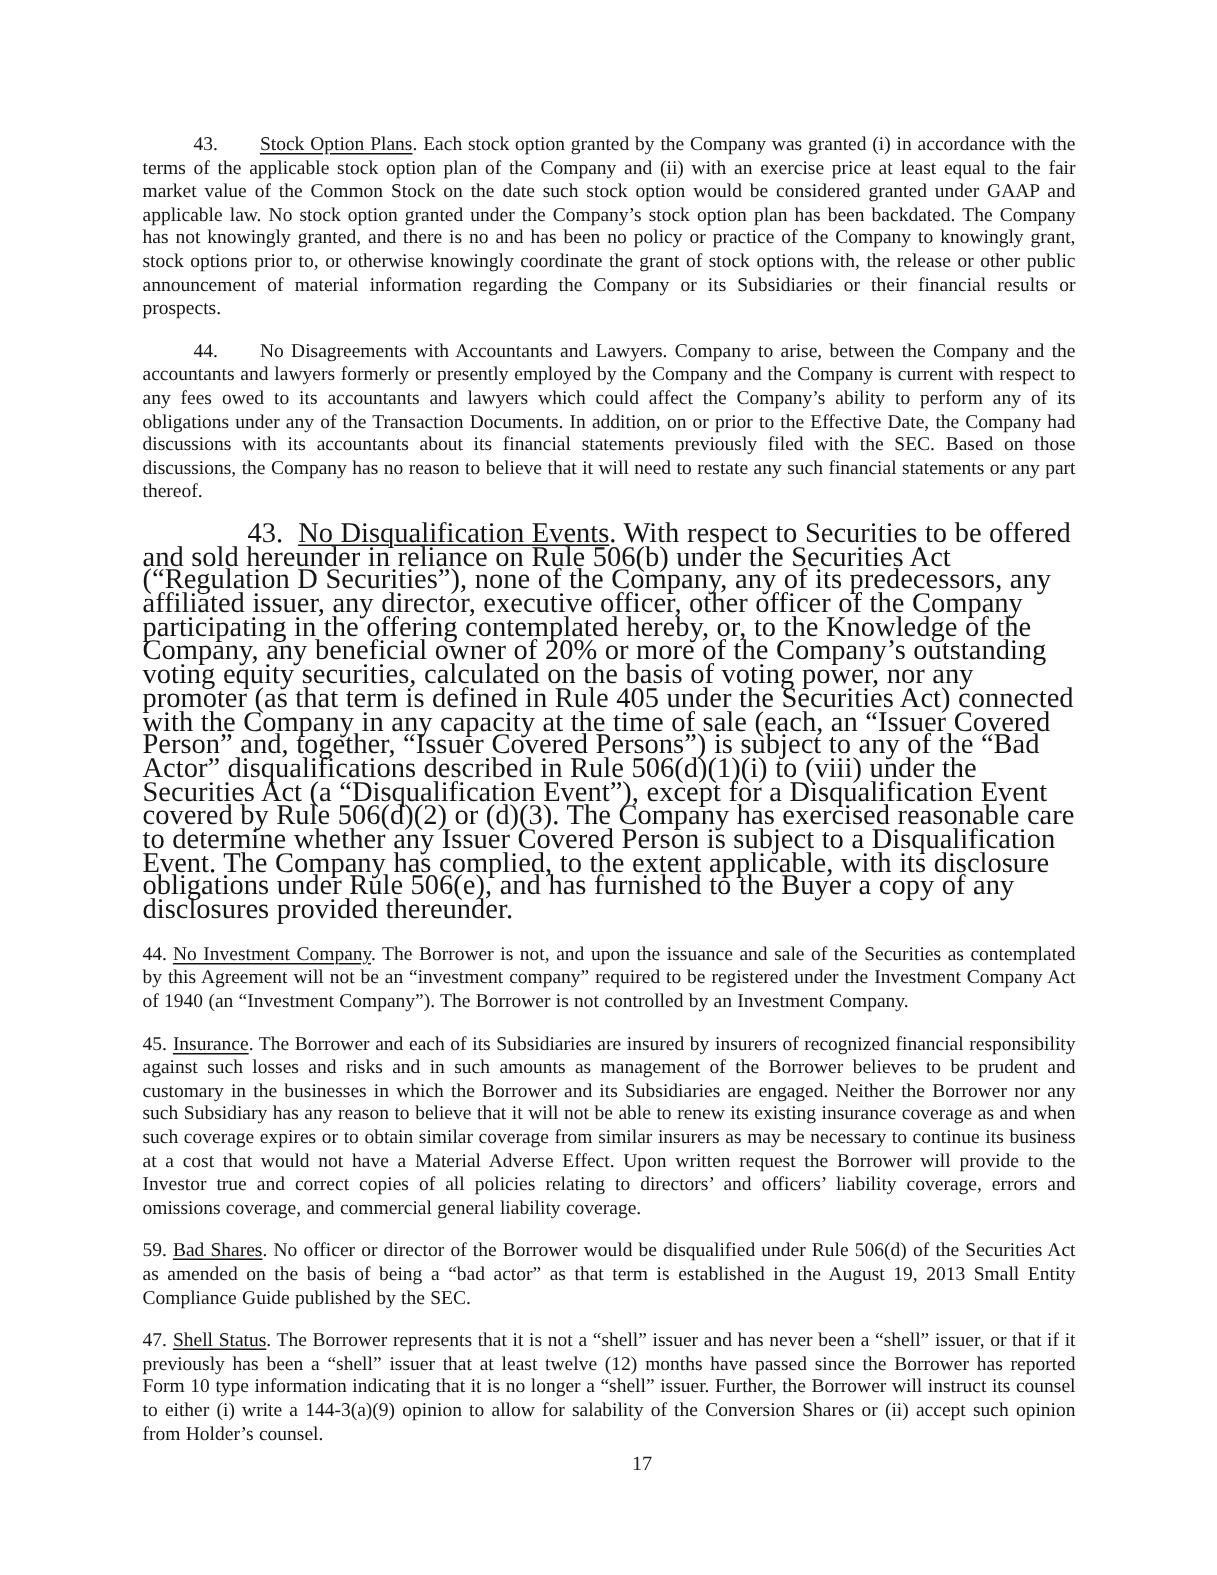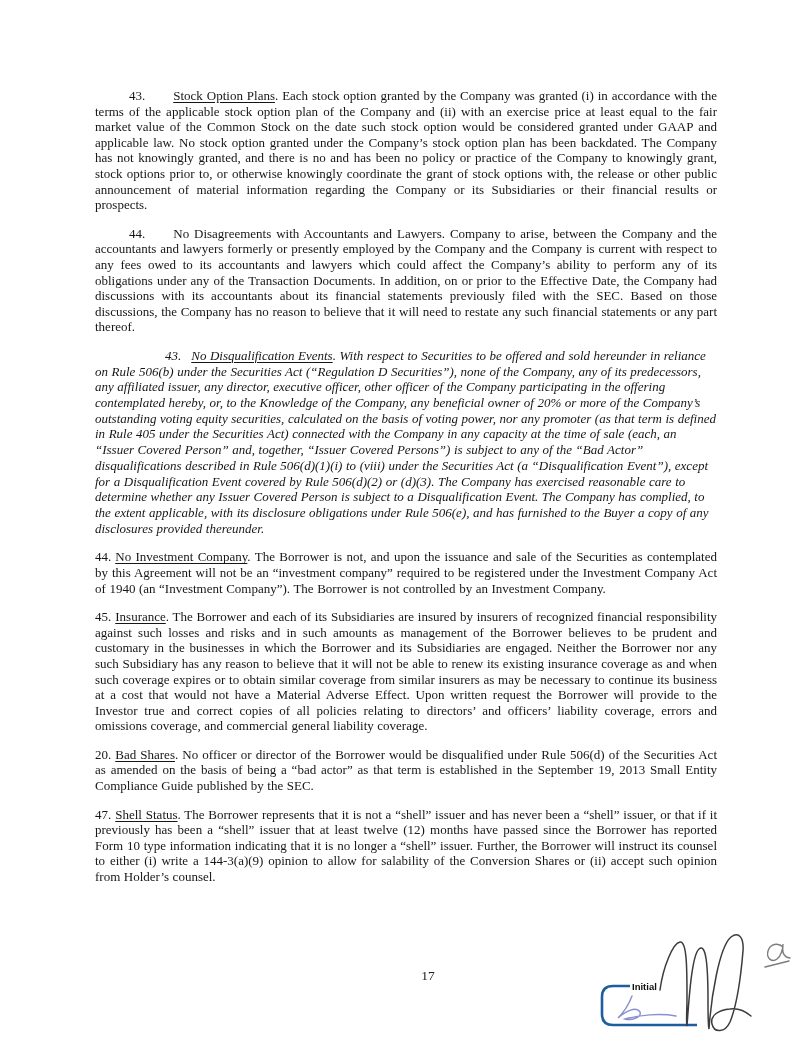--- a/index.html
+++ b/index.html
@@ -18,21 +18,21 @@
   }
   p.para{
     margin:0 0 13px 0;
     font-size:13px;
     line-height:15.6px;
     text-align:justify;
     word-spacing:0.3px;
   }
   p.note{margin:0 0 13px 0;font-size:13px;line-height:15.6px;text-align:left;}
   p.leftalign{text-align:left;}
-  p.f14{font-size:13px;line-height:15.7px;font-style:italic;}
+  p.f14{font-size:19px;line-height:15.7px;}
   .ind34{text-indent:34px;}
   .ind47{text-indent:47px;}
   .ind70{text-indent:70px;}
   .tabgap{display:inline-block;width:28px;}
   .tabgap-sm{display:inline-block;width:10px;}
   .head-u{text-decoration:underline;text-decoration-thickness:1px;text-underline-offset:2px;}
   .num2{padding-right:4px;}
   .pageno{
     position:absolute;left:0;right:0;top:968px;
     text-align:center;font-size:13.5px;color:#222;
@@ -52,40 +52,21 @@
 
     <p class="para ind34"><span>44.</span><span class="tabgap"></span><span>No Disagreements with Accountants and Lawyers.</span><span> Company to arise, between the Company and the accountants and lawyers formerly or presently employed by the Company and the Company is current with respect to any fees owed to its accountants and lawyers which could affect the Company’s ability to perform any of its obligations under any of the Transaction Documents. In addition, on or prior to the Effective Date, the Company had discussions with its accountants about its financial statements previously filed with the SEC. Based on those discussions, the Company has no reason to believe that it will need to restate any such financial statements or any part thereof.</span></p>
 
 
     <p class="para f14 ind70 leftalign"><span>43.</span><span class="tabgap-sm"></span><span class="head-u">No Disqualification Events</span><span>. With respect to Securities to be offered and sold hereunder in reliance on Rule 506(b) under the Securities Act (“Regulation D Securities”), none of the Company, any of its predecessors, any affiliated issuer, any director, executive officer, other officer of the Company participating in the offering contemplated hereby, or, to the Knowledge of the Company, any beneficial owner of 20% or more of the Company’s outstanding voting equity securities, calculated on the basis of voting power, nor any promoter (as that term is defined in Rule 405 under the Securities Act) connected with the Company in any capacity at the time of sale (each, an “Issuer Covered Person” and, together, “Issuer Covered Persons”) is subject to any of the “Bad Actor” disqualifications described in Rule 506(d)(1)(i) to (viii) under the Securities Act (a “Disqualification Event”), except for a Disqualification Event covered by Rule 506(d)(2) or (d)(3). The Company has exercised reasonable care to determine whether any Issuer Covered Person is subject to a Disqualification Event. The Company has complied, to the extent applicable, with its disclosure obligations under Rule 506(e), and has furnished to the Buyer a copy of any disclosures provided thereunder.</span></p>
 
     <p class="para"><span class="num2">44.</span><span class="head-u">No Investment Company</span><span>. The Borrower is not, and upon the issuance and sale of the Securities as contemplated by this Agreement will not be an “investment company” required to be registered under the Investment Company Act of 1940 (an “Investment Company”). The Borrower is not controlled by an Investment Company.</span></p>
 
     <p class="para"><span class="num2">45.</span><span class="head-u">Insurance</span><span>. The Borrower and each of its Subsidiaries are insured by insurers of recognized financial responsibility against such losses and risks and in such amounts as management of the Borrower believes to be prudent and customary in the businesses in which the Borrower and its Subsidiaries are engaged. Neither the Borrower nor any such Subsidiary has any reason to believe that it will not be able to renew its existing insurance coverage as and when such coverage expires or to obtain similar coverage from similar insurers as may be necessary to continue its business at a cost that would not have a Material Adverse Effect. Upon written request the Borrower will provide to the Investor true and correct copies of all policies relating to directors’ and officers’ liability coverage, errors and omissions coverage, and commercial general liability coverage.</span></p>
 
-    <p class="para"><span class="num2">20.</span><span class="head-u">Bad Shares</span><span>. No officer or director of the Borrower would be disqualified under Rule 506(d) of the Securities Act as amended on the basis of being a “bad actor” as that term is established in the September 19, 2013 Small Entity Compliance Guide published by the SEC.</span></p>
+    <p class="para"><span class="num2">59.</span><span class="head-u">Bad Shares</span><span>. No officer or director of the Borrower would be disqualified under Rule 506(d) of the Securities Act as amended on the basis of being a “bad actor” as that term is established in the August 19, 2013 Small Entity Compliance Guide published by the SEC.</span></p>
 
     <p class="para"><span class="num2">47.</span><span class="head-u">Shell Status</span><span>. The Borrower represents that it is not a “shell” issuer and has never been a “shell” issuer, or that if it previously has been a “shell” issuer that at least twelve (12) months have passed since the Borrower has reported Form 10 type information indicating that it is no longer a “shell” issuer. Further, the Borrower will instruct its counsel to either (i) write a 144-3(a)(9) opinion to allow for salability of the Conversion Shares or (ii) accept such opinion from Holder’s counsel.</span></p>
 
   </div>
 
   <div class="pageno">17</div>
 
-  <div class="sig">
-    <svg width="226" height="125" viewBox="0 0 226 125" xmlns="http://www.w3.org/2000/svg">
-
-      <g>
-        <path d="M45,61 L28,61 Q17,61 17,72 L17,89 Q17,100 28,100 L112,100" fill="none" stroke-width="2.6" stroke-linecap="butt" stroke="#1d5e9e"></path>
-        <text x="47" y="65" font-family="Liberation Sans, sans-serif" font-size="9.5" font-weight="bold" fill="#101010">Initial</text>
-        <path d="M47,71 C44,79 38,88 33,93 C41,86 51,81 55,87 C57,92 47,96 40,94 C54,90 75,88 91,91" fill="none" stroke-width="1.4" stroke-linecap="round" stroke="#8a8fd0"></path>
-      </g>
-
-      <g>
-        <path d="M75,65 C78,42 88,18 95,17 C102,16 102,45 102,72 C102,86 101,97 102,101
-                 C104,72 107,30 114,24 C121,18 123,40 123,76 C123,90 123,100 124,104
-                 C126,74 134,22 146,12 C154,6 159,13 158,26 C156,50 152,80 145,97
-                 C140,108 129,108 127,99 C125,90 134,85 145,84 C152,83 160,86 166,91" fill="none" stroke-width="1.5" stroke-linecap="round" stroke="#3c3c3c"></path>
-        <path d="M198,22 C193,17 185,19 183,26 C181,33 187,38 192,34 C196,31 198,24 198,19
-                 C197,27 198,32 205,33 M180,42 L204,36" fill="none" stroke-width="1.4" stroke-linecap="round" stroke="#7d7d7d"></path>
-      </g>
-    </svg>
-  </div>
 </div>
 
 </body></html>

